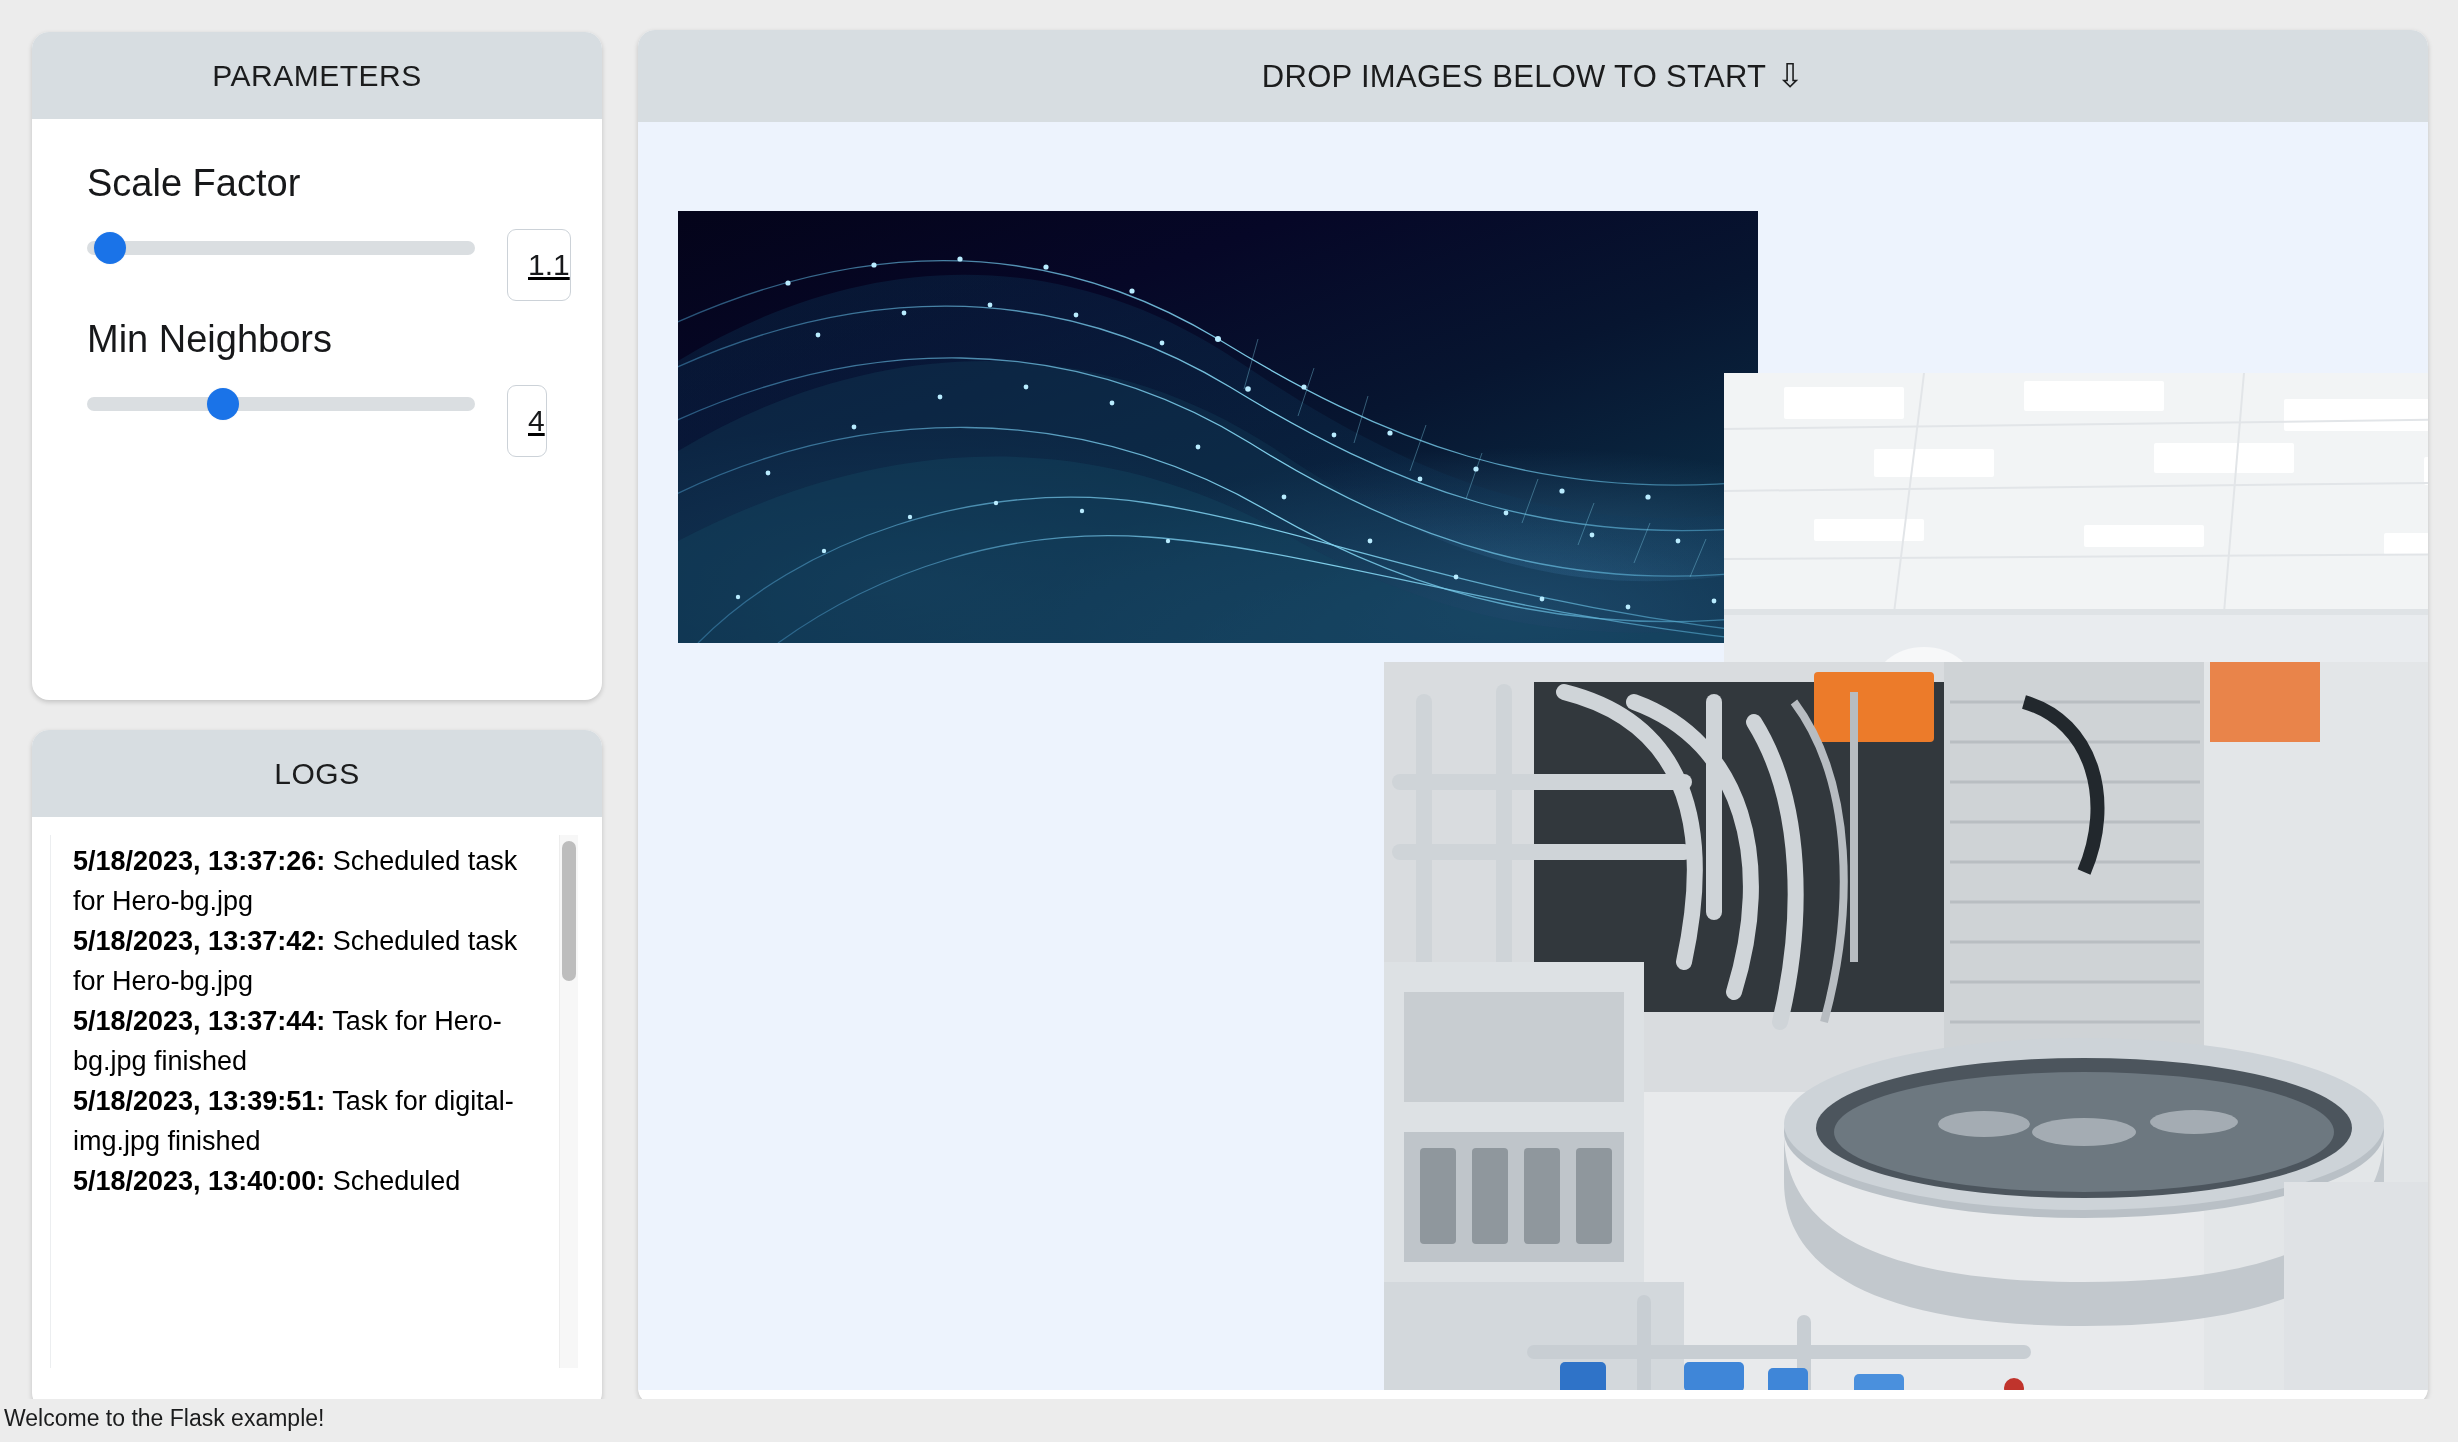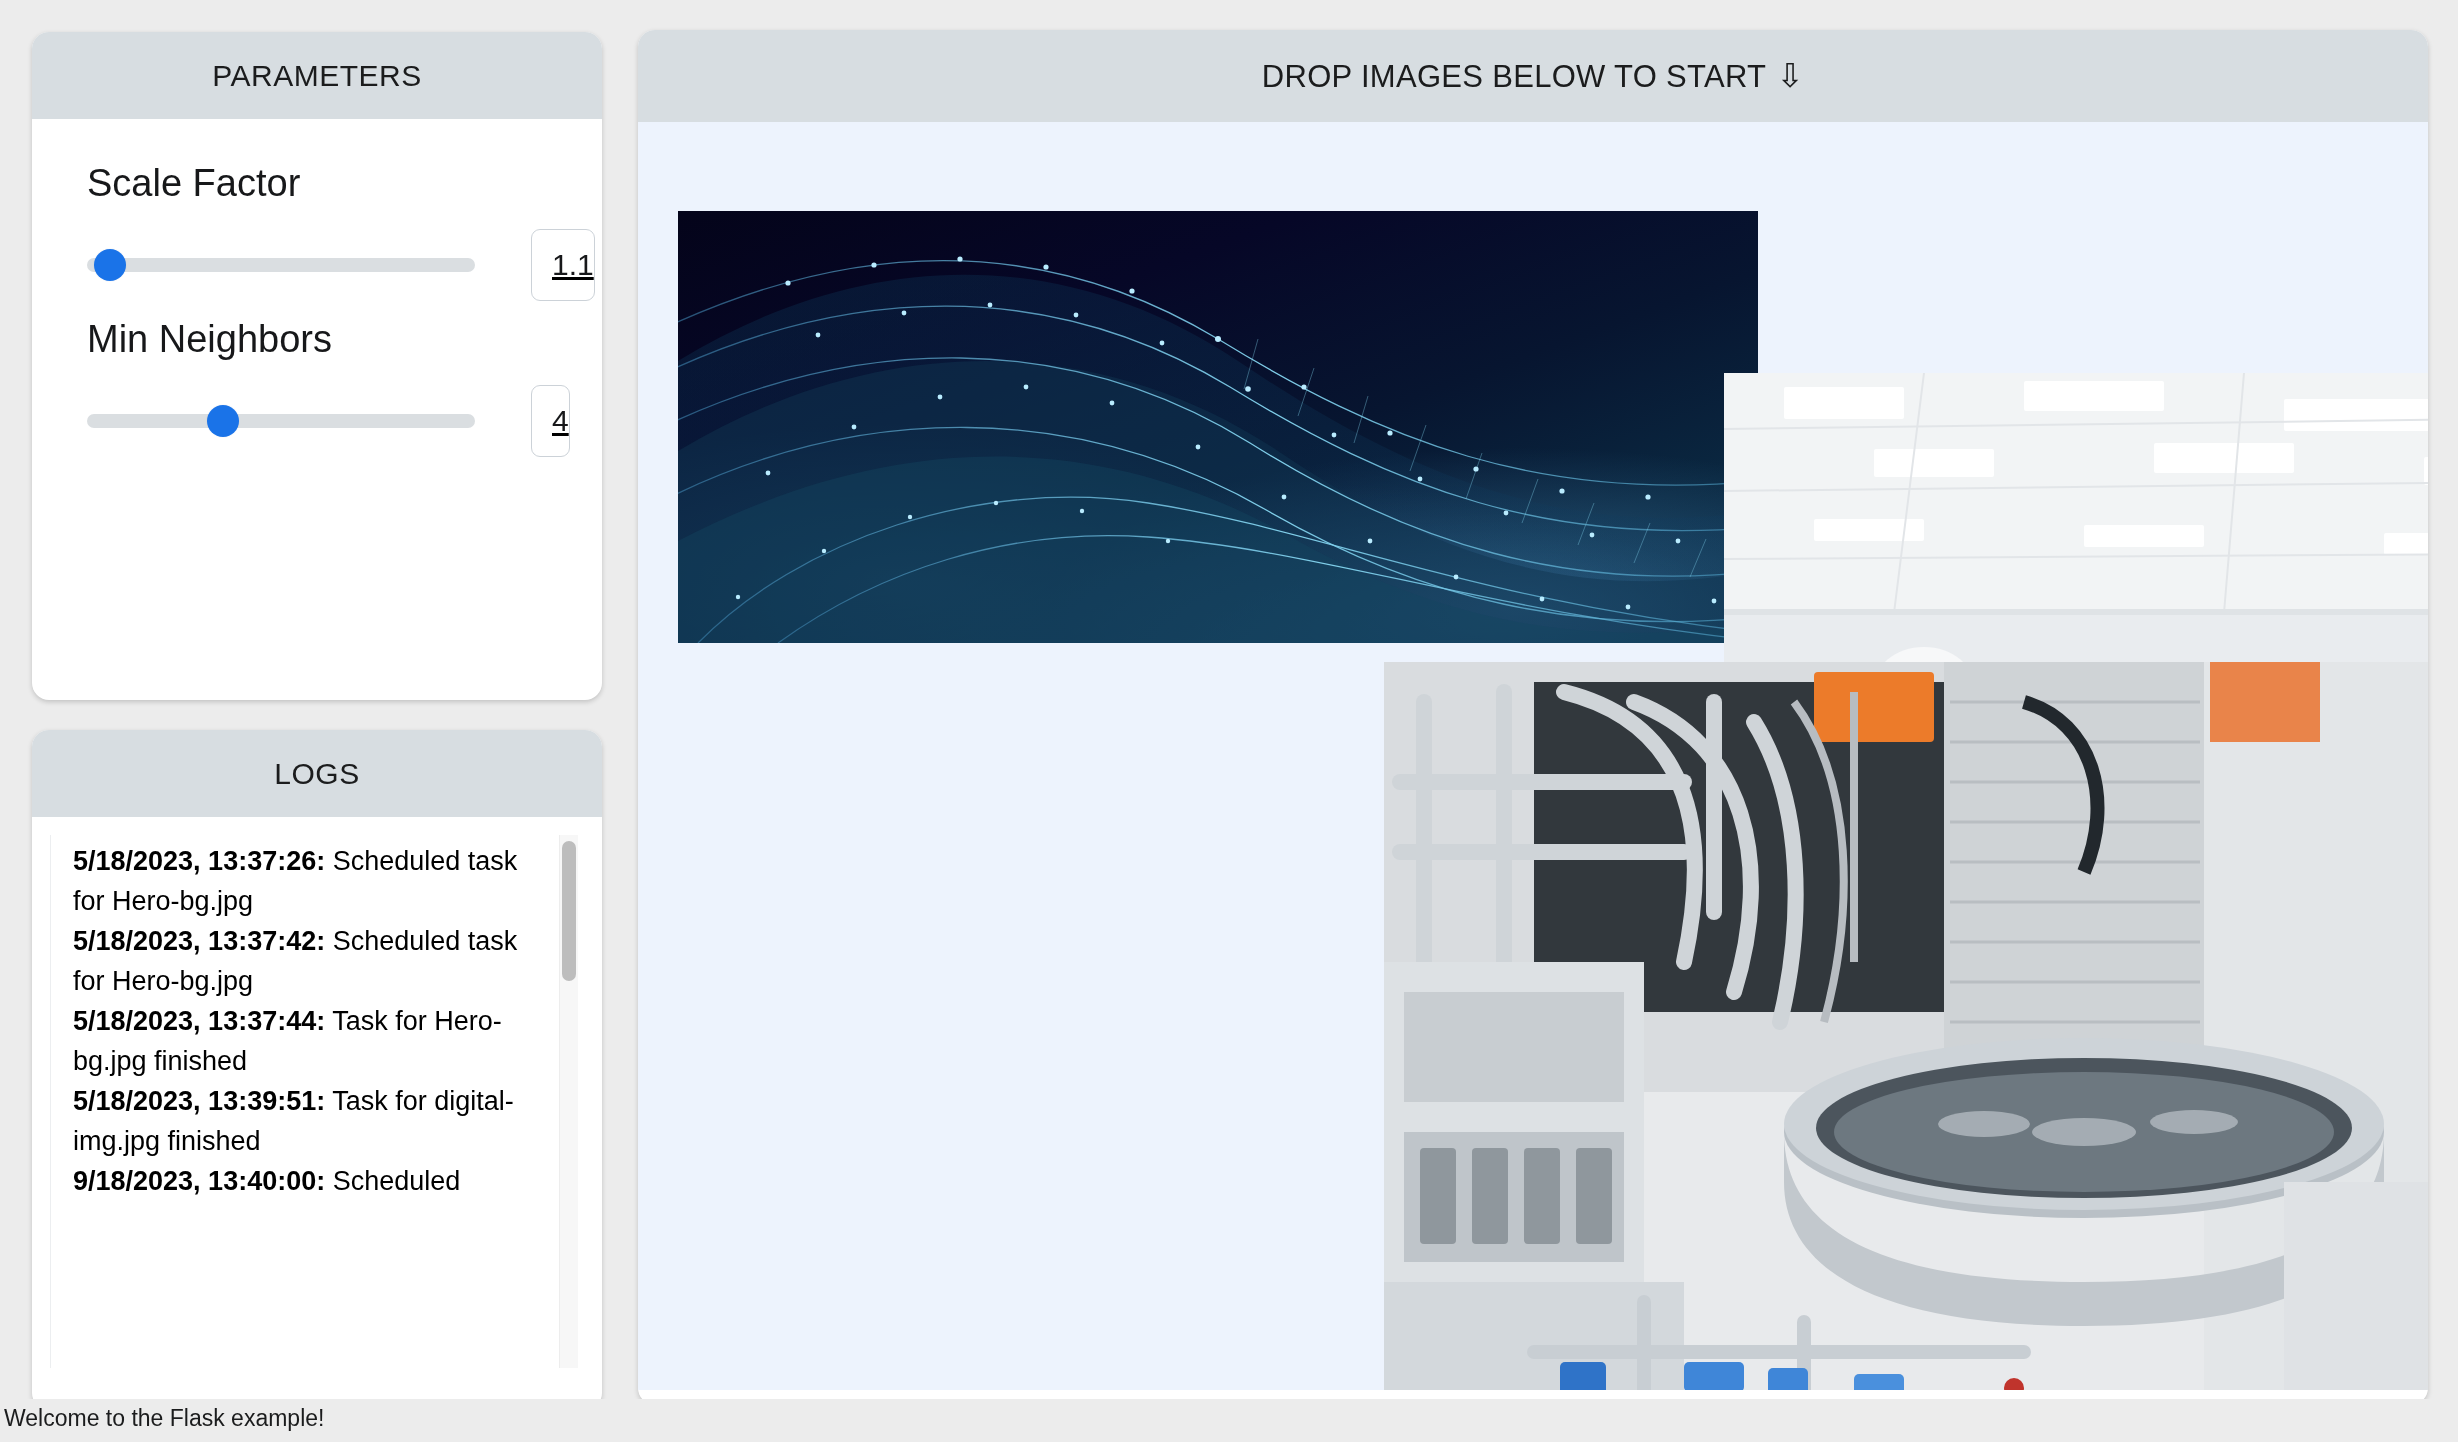--- a/index.html
+++ b/index.html
@@ -45,22 +45,22 @@
   .params-body {
     padding: 26px 55px 0 55px;
   }
   .param-label {
     font-size: 38px;
     color: #17181a;
     margin: 17px 0 24px 0;
   }
   .param-row {
     display: flex;
-    align-items: center;
-    gap: 56px;
+    align-items: flex-start;
+    gap: 32px;
     margin-bottom: 8px;
     text-decoration: underline;
   }
   .slider {
     position: relative;
     flex: 0 0 388px;
     height: 38px;
     display: flex;
     align-items: center;
   }
@@ -239,21 +239,21 @@
   </div>
 
   <div class="card" id="logs-card">
     <div class="card-header">LOGS</div>
     <div class="logs-scroll" id="logs-scroll">
 
       <div class="log-line"><b>5/18/2023, 13:37:26:</b><span> Scheduled task for Hero-bg.jpg</span></div>
         <div class="log-line"><b>5/18/2023, 13:37:42:</b><span> Scheduled task for Hero-bg.jpg</span></div>
         <div class="log-line"><b>5/18/2023, 13:37:44:</b><span> Task for Hero-bg.jpg finished</span></div>
         <div class="log-line"><b>5/18/2023, 13:39:51:</b><span> Task for digital-img.jpg finished</span></div>
-        <div class="log-line"><b>9/18/2023, 13:40:00:</b><span> Scheduled</span></div>
+        <div class="log-line"><b>5/18/2023, 13:40:00:</b><span> Scheduled</span></div>
         <div class="log-scrollbar-track">
         <div class="log-scrollbar-thumb"></div>
       </div>
     </div>
   </div>
 
   <div class="card" id="dropzone-card">
     <div class="drop-header">
       <span>DROP IMAGES BELOW TO START</span><span class="drop-arrow">⇩</span>
     </div>

